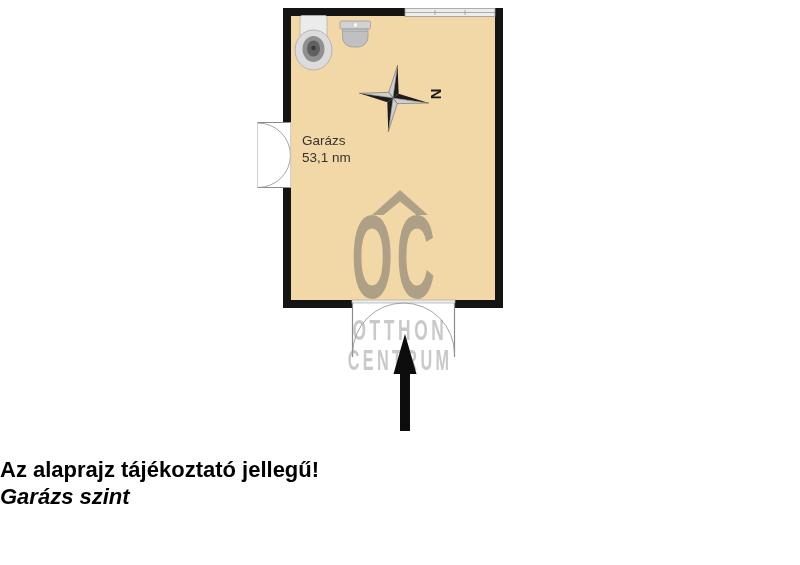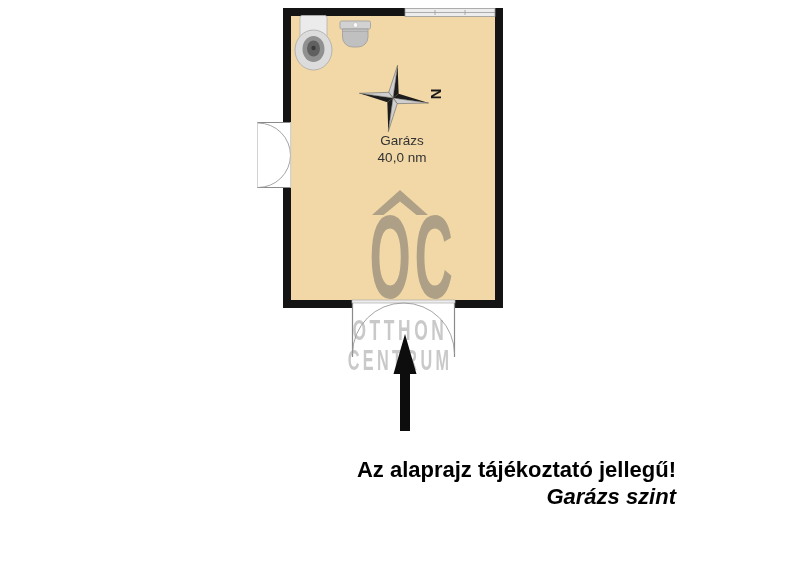--- a/index.html
+++ b/index.html
@@ -3,38 +3,38 @@
 <meta charset="utf-8">
 <style>
   html,body{margin:0;padding:0;background:#ffffff;}
   .canvas{position:relative;width:800px;height:565px;background:#ffffff;overflow:hidden;
           font-family:"Liberation Sans",sans-serif;}
   .layer{position:absolute;left:0;top:0;width:800px;height:565px;pointer-events:none;}
   svg.layer{display:block;}
   .z1{z-index:1}.z4{z-index:4}
 
   
-  .oc-clip{position:absolute;left:313px;top:190px;width:200px;height:110px;overflow:hidden;z-index:2;}
+  .oc-clip{position:absolute;left:295px;top:190px;width:200px;height:110px;overflow:hidden;z-index:2;}
   .oc-letters{margin-top:8px;text-align:center;font-size:118px;line-height:1;font-weight:bold;
               letter-spacing:8px;color:#A89C84;opacity:.92;transform:scaleX(0.45);}
 
   .wm-word{position:absolute;left:250px;width:300px;text-align:center;font-weight:bold;
            color:#C9C9C9;font-size:29px;line-height:1;z-index:3;}
   .wm-word1{top:316px;letter-spacing:6px;transform:scaleX(0.60);}
   .wm-word2{top:346px;letter-spacing:6px;transform:scaleX(0.56);}
 
-  .room-label{position:absolute;left:302px;width:200px;text-align:center;color:#333333;
+  .room-label{position:absolute;left:302px;width:200px;text-align:left;color:#333333;
               font-size:13.5px;line-height:1.25;z-index:5;}
   .room-name{top:133px;}
   .room-area{top:150px;}
 
   .north-label{position:absolute;left:428px;top:86px;width:18px;height:16px;text-align:center;
                font-weight:bold;font-size:15px;color:#1A1A1A;transform:rotate(90deg);z-index:5;}
 
-  .caption{position:absolute;left:0;width:676px;text-align:right;font-weight:bold;
+  .caption{position:absolute;left:0;width:676px;text-align:left;font-weight:bold;
            color:#000000;font-size:22px;line-height:1;z-index:5;}
   .caption1{top:459px;}
   .caption2{top:486px;font-style:italic;}
 </style>
 </head>
 <body>
 
 <div class="canvas">
 
   <svg class="layer z1" viewBox="0 0 800 565">
@@ -107,20 +107,20 @@
       <rect x="352" y="300" width="103" height="3" fill="#EDEDED" stroke="#ADADAD" stroke-width="0.7"></rect>
       <line x1="352.5" y1="303" x2="352.5" y2="357" stroke="#8A8A8A" stroke-width="1.2"></line>
       <line x1="454.5" y1="303" x2="454.5" y2="357" stroke="#8A8A8A" stroke-width="1.2"></line>
       <path d="M403.5,303 A51,51 0 0 0 352.5,354" fill="none" stroke="#9A9A9A" stroke-width="0.9"></path>
       <path d="M403.5,303 A51,51 0 0 1 454.5,354" fill="none" stroke="#9A9A9A" stroke-width="0.9"></path>
     </g>
     <polygon points="405,334 416.5,374 410,374 410,431 400,431 400,374 393.5,374" fill="#0D0D0D"></polygon>
   </svg>
 
   <div class="room-label room-name">Garázs</div>
-  <div class="room-label room-area">40,0 nm</div>
+  <div class="room-label room-area">53,1 nm</div>
 
   <div class="north-label">N</div>
 
   <div class="caption caption1">Az alaprajz tájékoztató jellegű!</div>
   <div class="caption caption2">Garázs szint</div>
 
 </div>
 
 </body></html>

